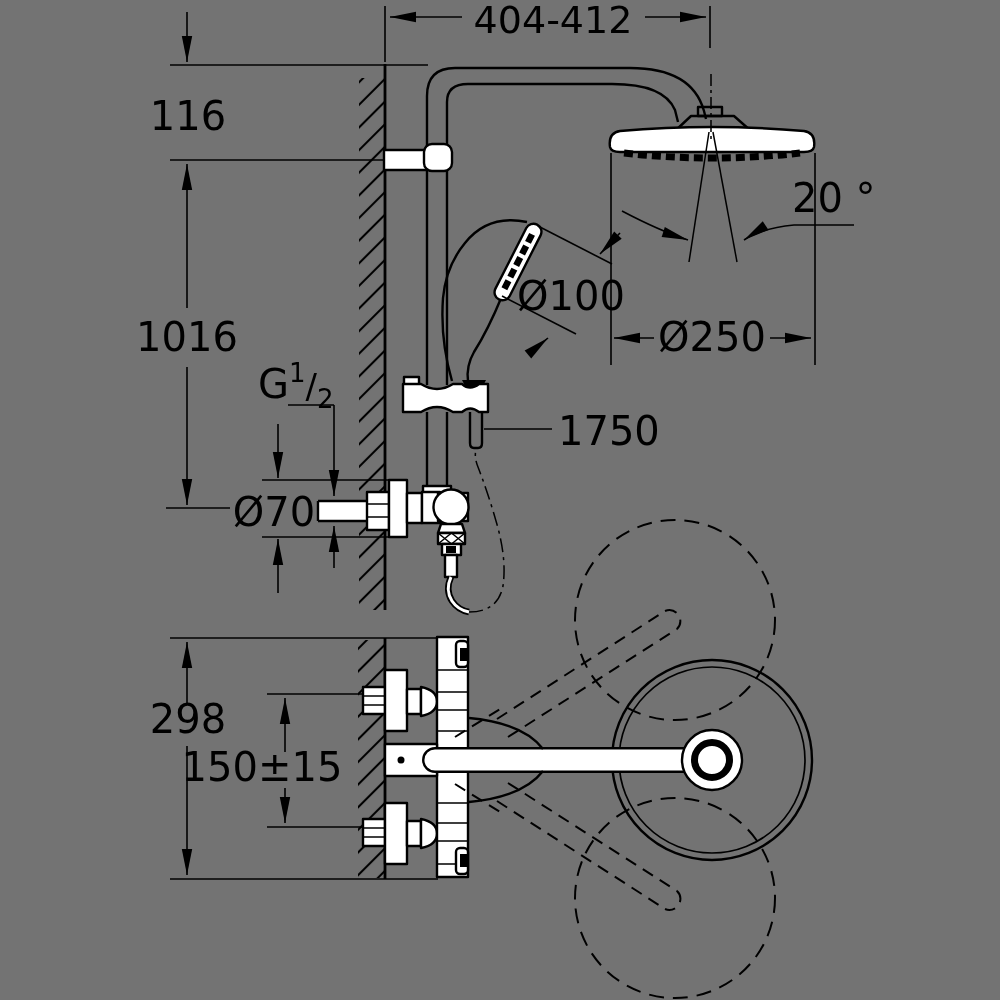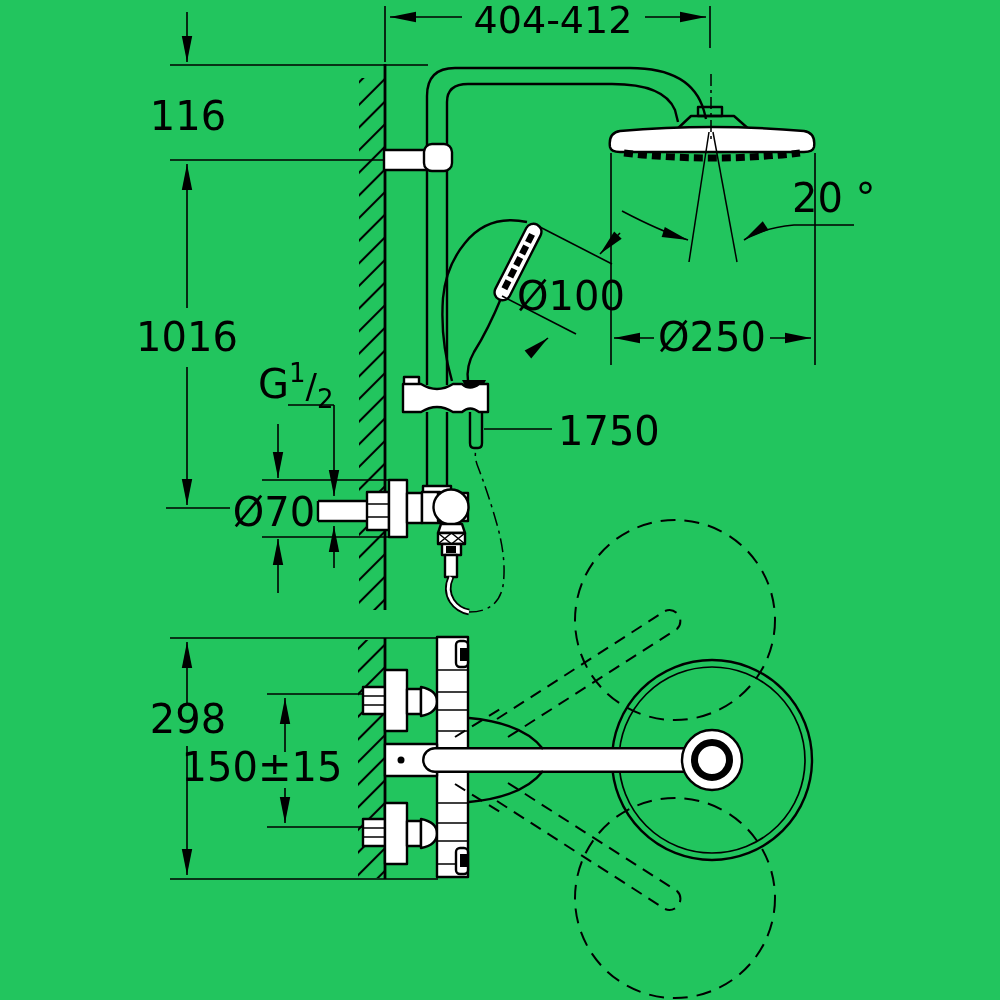--- a/index.html
+++ b/index.html
@@ -1,16 +1,16 @@
 <!DOCTYPE html>
 <html><head>
 <meta charset="utf-8">
 <style>
   html,body{margin:0;padding:0;background:#fff;}
-  .stage{width:1000px;height:1000px;position:relative;background:#22c55e;overflow:hidden;}
+  .stage{width:1000px;height:1000px;position:relative;background:#737373;overflow:hidden;}
   svg{display:block;}
   text, tspan{font-family:"DejaVu Sans","Liberation Sans",sans-serif;fill:#000;}
   .dim{font-size:40px;}
   .dim-md{font-size:38px;}
   .outline{stroke:#000;stroke-width:2.4;fill:none;stroke-linejoin:round;}
   .outline-thick{stroke:#000;stroke-width:2.8;fill:none;}
   .thin{stroke:#000;stroke-width:1.5;fill:none;}
   .dimline{stroke:#000;stroke-width:1.6;fill:none;}
   .whitefill{fill:#fff;stroke:#000;stroke-width:2.4;stroke-linejoin:round;}
   .darkfill{fill:#000;stroke:none;}

